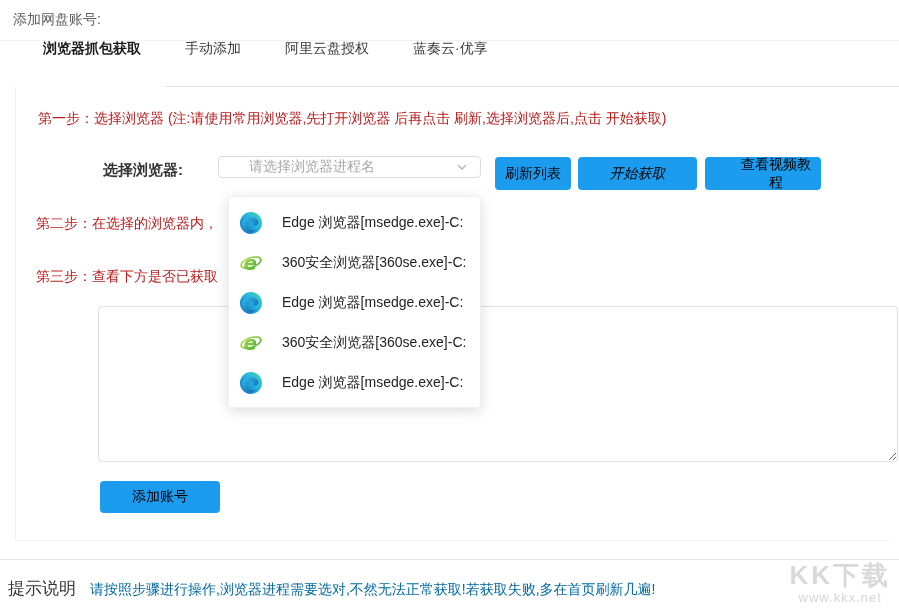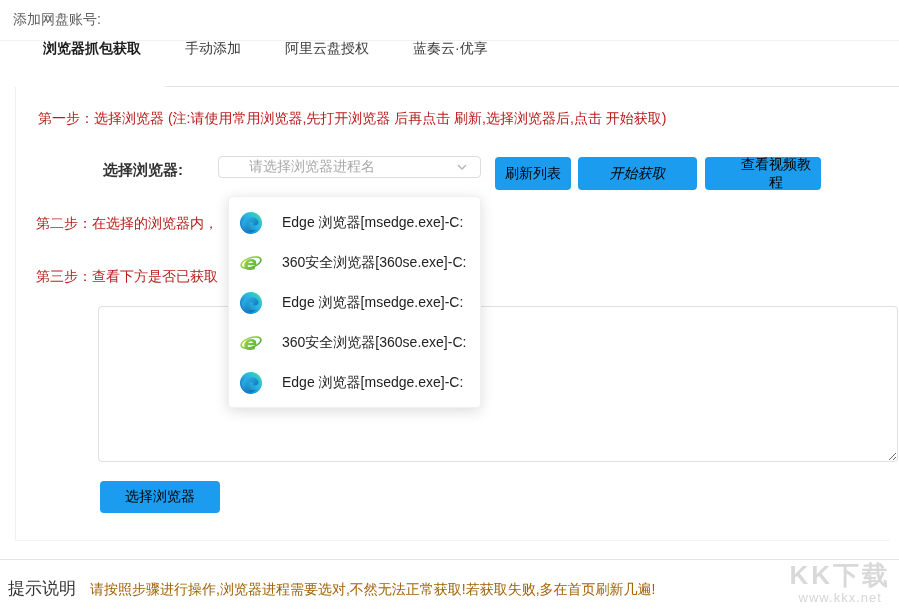--- a/index.html
+++ b/index.html
@@ -48,21 +48,21 @@
   
   .dropdown{position:absolute;left:228px;top:196px;width:253px;height:212px;background:#fff;border-radius:4px;
             border:1px solid #f0f0f0;box-shadow:0 3px 14px rgba(0,0,0,0.14);z-index:10;padding:6px 0;box-sizing:border-box;}
   .dropdown-item{height:40px;display:flex;align-items:center;padding:0 10px;cursor:pointer;gap:11px;}
   .dropdown-item .icon{width:24px;height:24px;margin-right:8px;flex:0 0 auto;}
   .dropdown-item .label{font-size:14px;color:#222;white-space:nowrap;}
 
   
   .footer-line{position:absolute;left:0;top:559px;width:899px;height:1px;background:#e4e4e4;}
   .footer-title{position:absolute;left:8px;top:577px;font-size:17px;color:#333;}
-  .footer-tip{position:absolute;left:90px;top:581px;font-size:14px;color:#a16207;white-space:nowrap;}
+  .footer-tip{position:absolute;left:90px;top:581px;font-size:14px;color:#0369a1;white-space:nowrap;}
 
   
   .watermark{position:absolute;right:8px;top:560px;text-align:center;pointer-events:none;z-index:20;}
   .watermark-logo{font-size:26px;font-weight:800;color:#d9d9d9;letter-spacing:3px;line-height:30px;}
   .watermark-url{font-size:13px;color:#d6d6d6;letter-spacing:1px;}
 
   .svg-defs{position:absolute;width:0;height:0;overflow:hidden;}
 </style>
 </head>
 <body>
@@ -115,21 +115,21 @@
 
   <button class="btn btn-refresh">刷新列表</button>
   <button class="btn btn-start">开始获取</button>
   <button class="btn btn-video">查看视频教程</button>
 
   <div class="step-text step2">第二步：在选择的浏览器内，</div>
   <div class="step-text step3">第三步：查看下方是否已获取</div>
 
   <textarea class="capture-area" style=""></textarea>
 
-  <button class="btn btn-add">选择浏览器</button>
+  <button class="btn btn-add">添加账号</button>
 
   <div class="dropdown">
     <div class="dropdown-item">
       <span class="icon">
         <svg width="24" height="24" viewBox="0 0 24 24">
             <circle cx="12" cy="12" r="11" fill="url(#edgeBody)"></circle>
             <path fill="url(#edgeSwirl)" opacity="0.92" d="M12 6.2c4.6 0 7.6 2.4 7.6 5.1 0 1.9-1.4 3.2-3.4 3.2-1.3 0-2.3-.6-2.3-1.6 0-.5.2-.8.5-1.1-.6-.4-1.4-.6-2.3-.6-2.1 0-3.6 1.5-3.6 3.5 0 2.4 2.1 4.3 5.3 4.3 1.1 0 2.2-.2 3.2-.6-1.7 1.8-4.1 2.9-6.6 2.9-4.4 0-7.9-3.3-7.9-7.7 0-4.3 4-7.4 9.5-7.4z"></path>
           </svg>
       </span>
       <span class="label">Edge 浏览器[msedge.exe]-C:</span>

